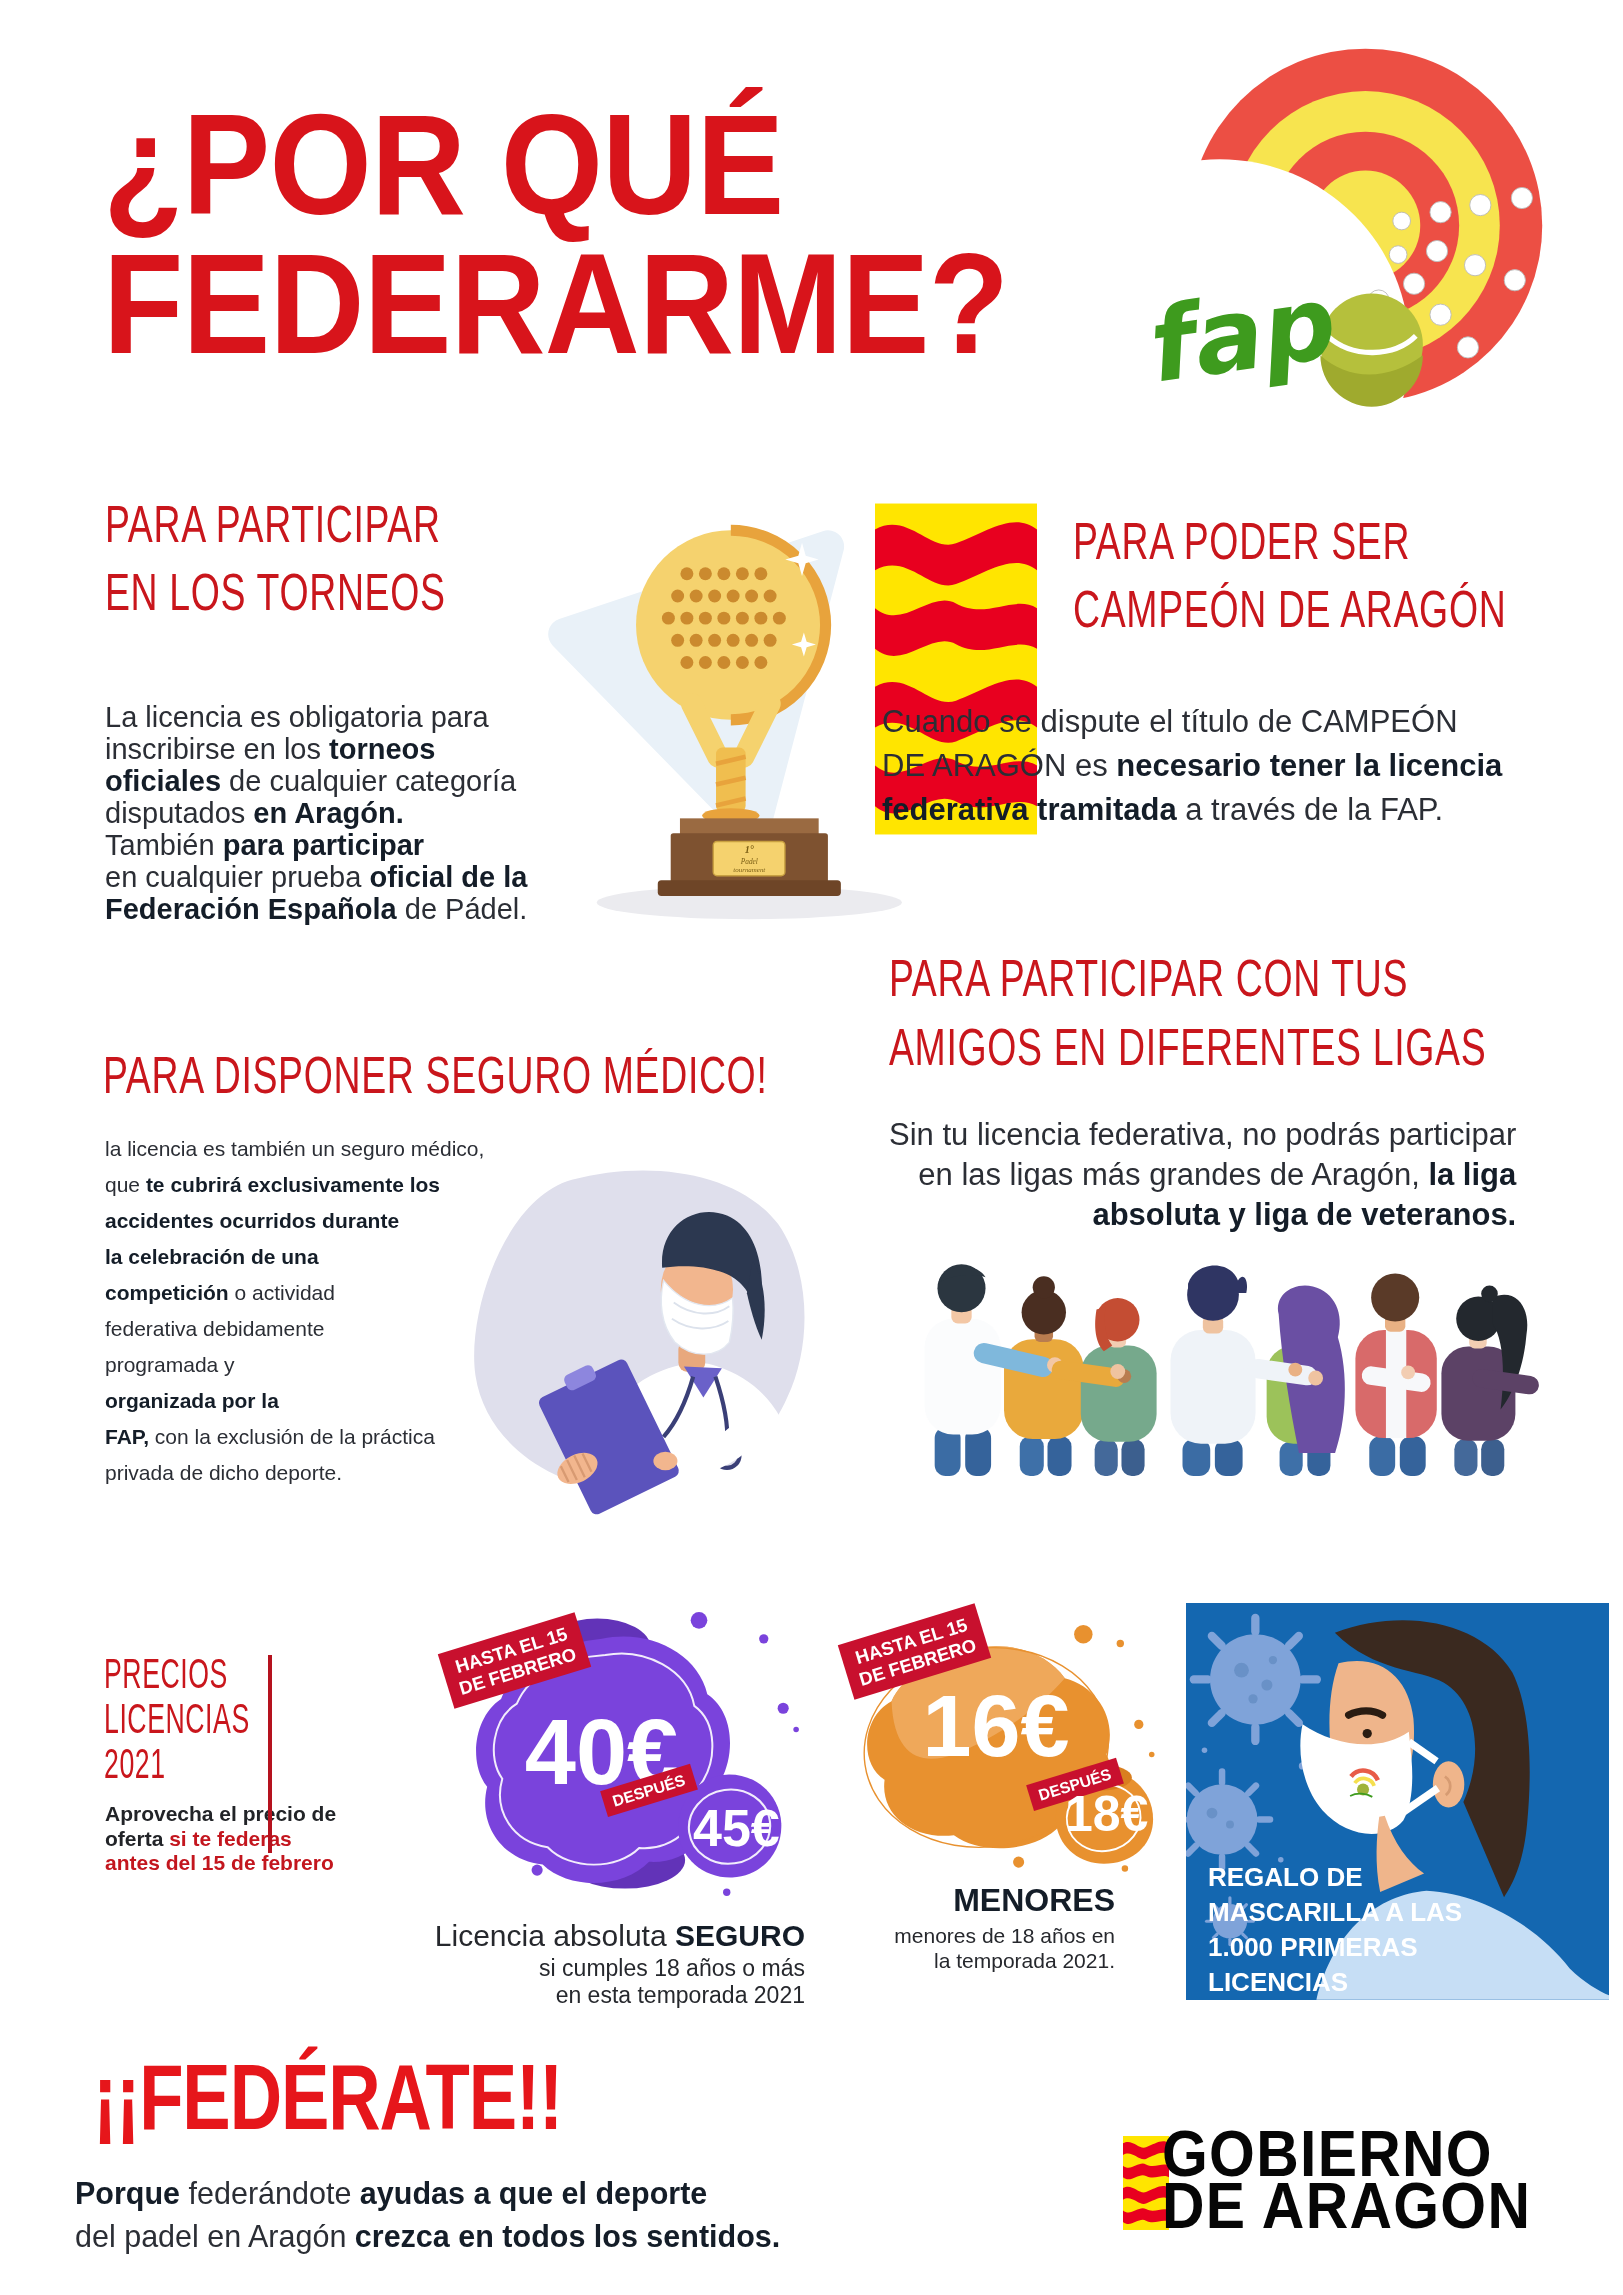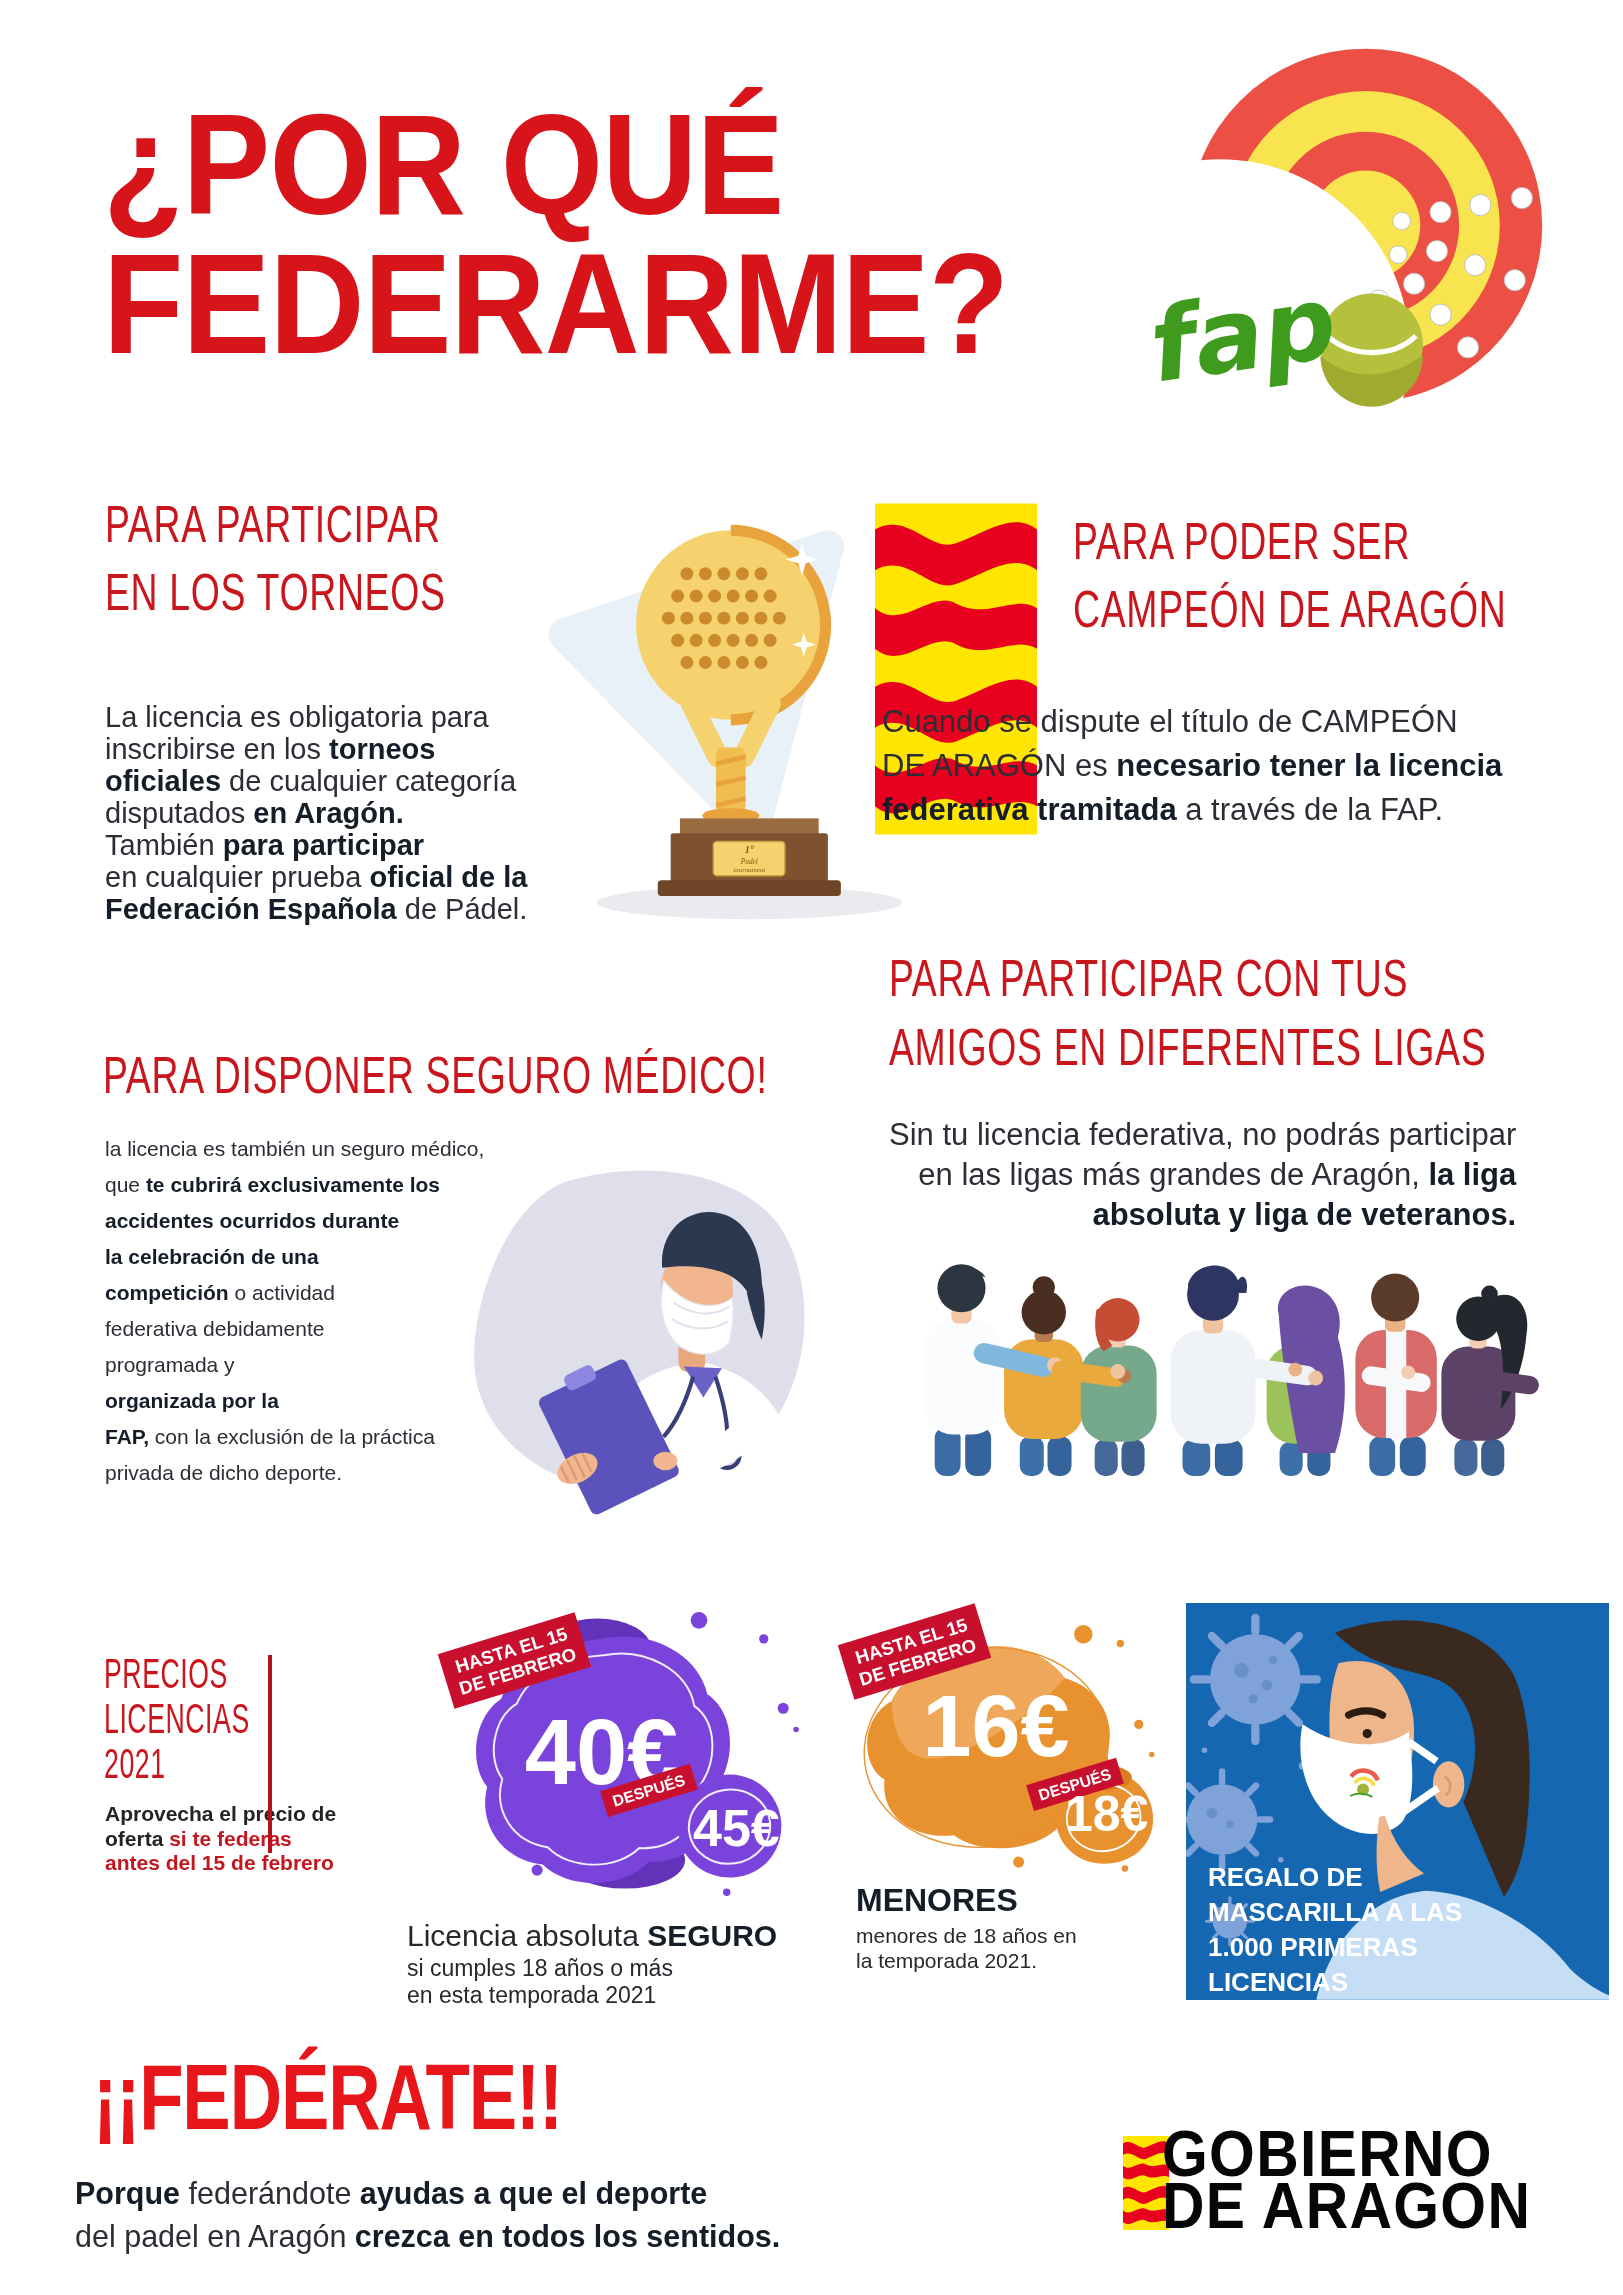--- a/index.html
+++ b/index.html
@@ -34,21 +34,21 @@
   .divider { left:268px; top:1655px; width:4.2px; height:198px; background:#B5121E; }
 
   
   .price-group { overflow:visible; }
   .ribbon { background:#C8102E; color:#FFFFFF; font-weight:700; text-align:center;
     transform:rotate(-17deg); transform-origin:center; }
   .ribbon-big { width:143px; font-size:18.5px; line-height:22px; padding:6.5px 2.8px; }
   .ribbon-small { font-size:15.7px; line-height:17.6px; padding:4.6px 9.3px; white-space:nowrap; }
   .price-big { color:#fff; font-weight:700; text-align:center; white-space:nowrap; }
 
-  .caption { text-align:left; color:#26282D; }
+  .caption { text-align:right; color:#26282D; }
   .caption div { font-size:23px; line-height:27px; }
   .caption div:first-child { font-size:30px; line-height:34px; margin-bottom:1.9px; }
   .caption-menores div { font-size:21px; line-height:25px; }
   .caption-menores div:first-child { font-size:32px; line-height:39px; margin-bottom:2.8px; }
 
   
   .mask-panel { left:1186px; top:1603px; width:423px; height:397px; background:#1467B0; overflow:hidden; }
   .mask-text { left:22px; top:257px; color:#FFFFFF; font-weight:700; font-size:26px; line-height:35px; white-space:nowrap; }
 
   .federate { left:93px; top:2049px; font-size:93px; line-height:97px; font-weight:800;

